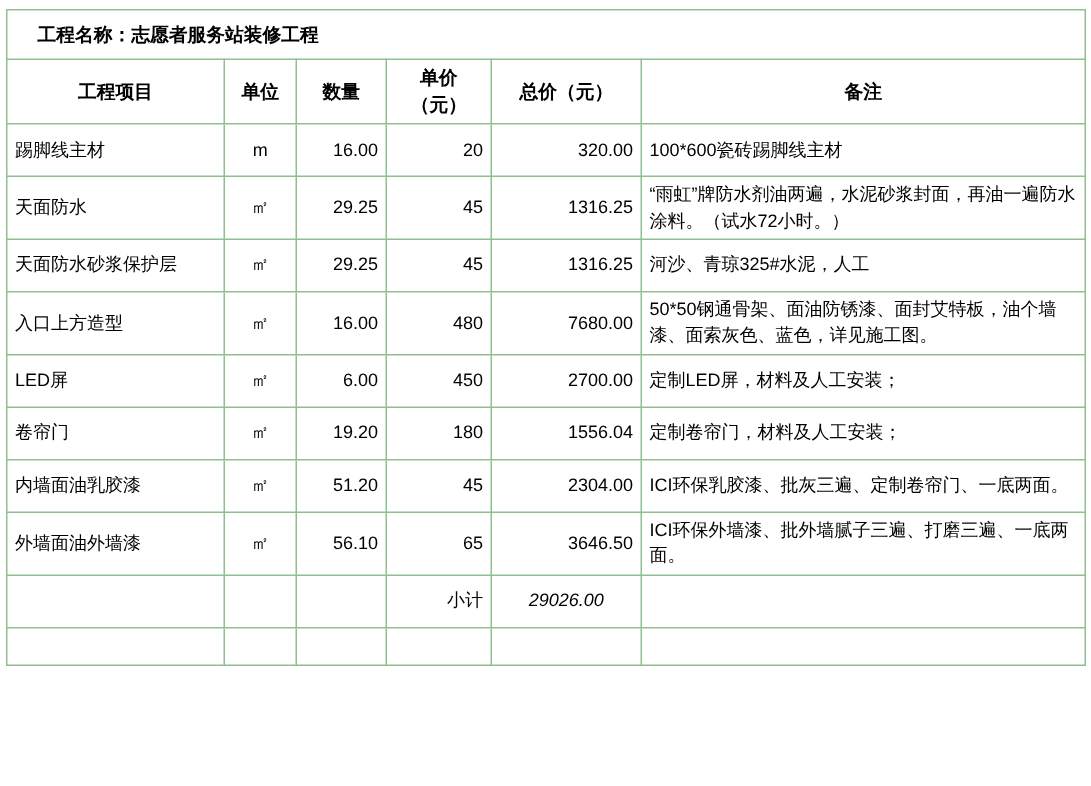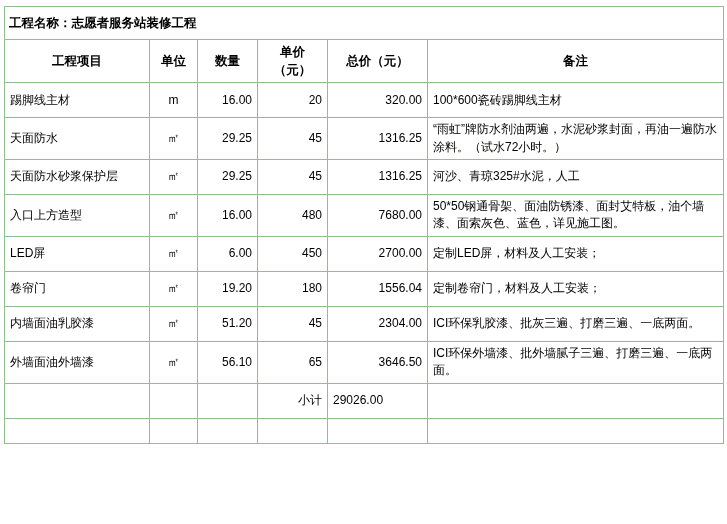--- a/index.html
+++ b/index.html
@@ -41,43 +41,44 @@
   col.c-qty    { width: 60px; }
   col.c-price  { width: 70px; }
   col.c-total  { width: 100px; }
   col.c-remark { width: 296px; }
 
   tr.title-row td {
     border: 1px solid #8fbf8f;
     height: 26px;
     font-weight: bold;
     font-size: 12.5px;
-    padding-left: 4px;
+    padding-left: 20px;
   }
   tr.header-row td {
     text-align: center;
     font-weight: bold;
     height: 30px;
     font-size: 12.5px;
   }
   td.item { text-align: left; padding-left: 8px; }
   td.unit { text-align: center; }
   td.num  { text-align: right; padding-right: 14px; }
   td.remark { text-align: left; padding-left: 8px; }
   td.blank { }
   tr.data-row td { height: 28px; }
   tr.tall td { }
   td.subtotal-label {
     text-align: right;
     font-weight: bold;
   }
   td.subtotal-value {
-    text-align: left;
+    text-align: center;
     padding-right: 14px;
     font-weight: bold;
+    font-style: italic;
   }
   tr.last-row td { height: 18px; }
 </style>
 </head>
 <body>
 
 <div class="sheet">
   <table class="budget">
     <colgroup>
       <col class="c-item">
@@ -155,21 +156,21 @@
         <td class="num">1556.04</td>
         <td class="remark">定制卷帘门，材料及人工安装；</td>
       </tr>
 
       <tr class="data-row tall">
         <td class="item">内墙面油乳胶漆</td>
         <td class="unit">㎡</td>
         <td class="num">51.20</td>
         <td class="num">45</td>
         <td class="num">2304.00</td>
-        <td class="remark">ICI环保乳胶漆、批灰三遍、打磨三遍、一底两面。</td>
+        <td class="remark">ICI环保乳胶漆、批灰三遍、定制卷帘门、一底两面。</td>
       </tr>
 
       <tr class="data-row tall">
         <td class="item">外墙面油外墙漆</td>
         <td class="unit">㎡</td>
         <td class="num">56.10</td>
         <td class="num">65</td>
         <td class="num">3646.50</td>
         <td class="remark">ICI环保外墙漆、批外墙腻子三遍、打磨三遍、一底两面。</td>
       </tr>

